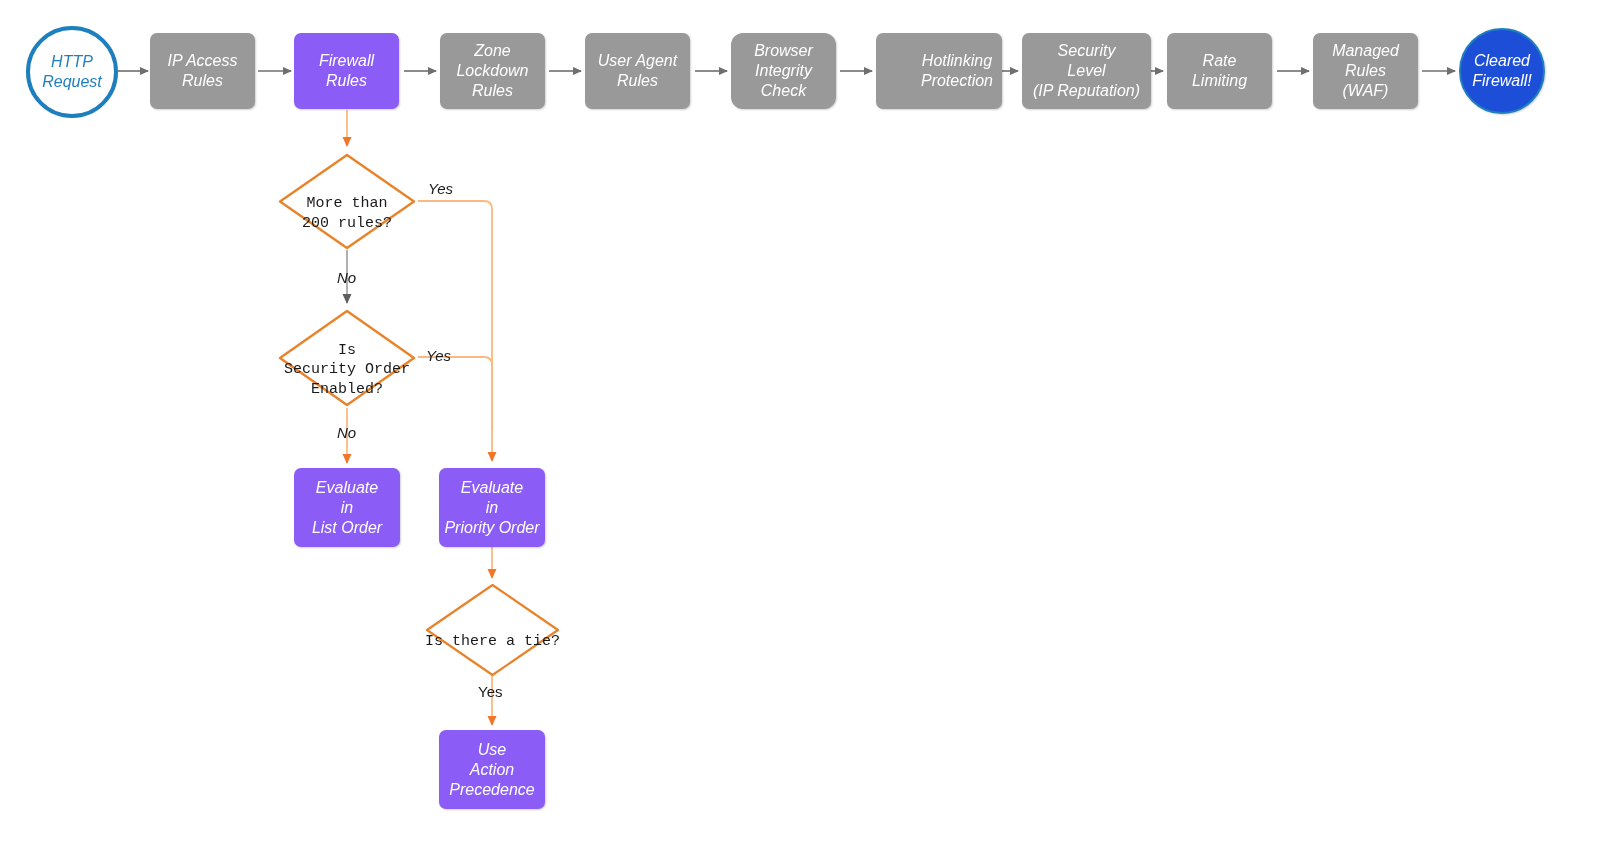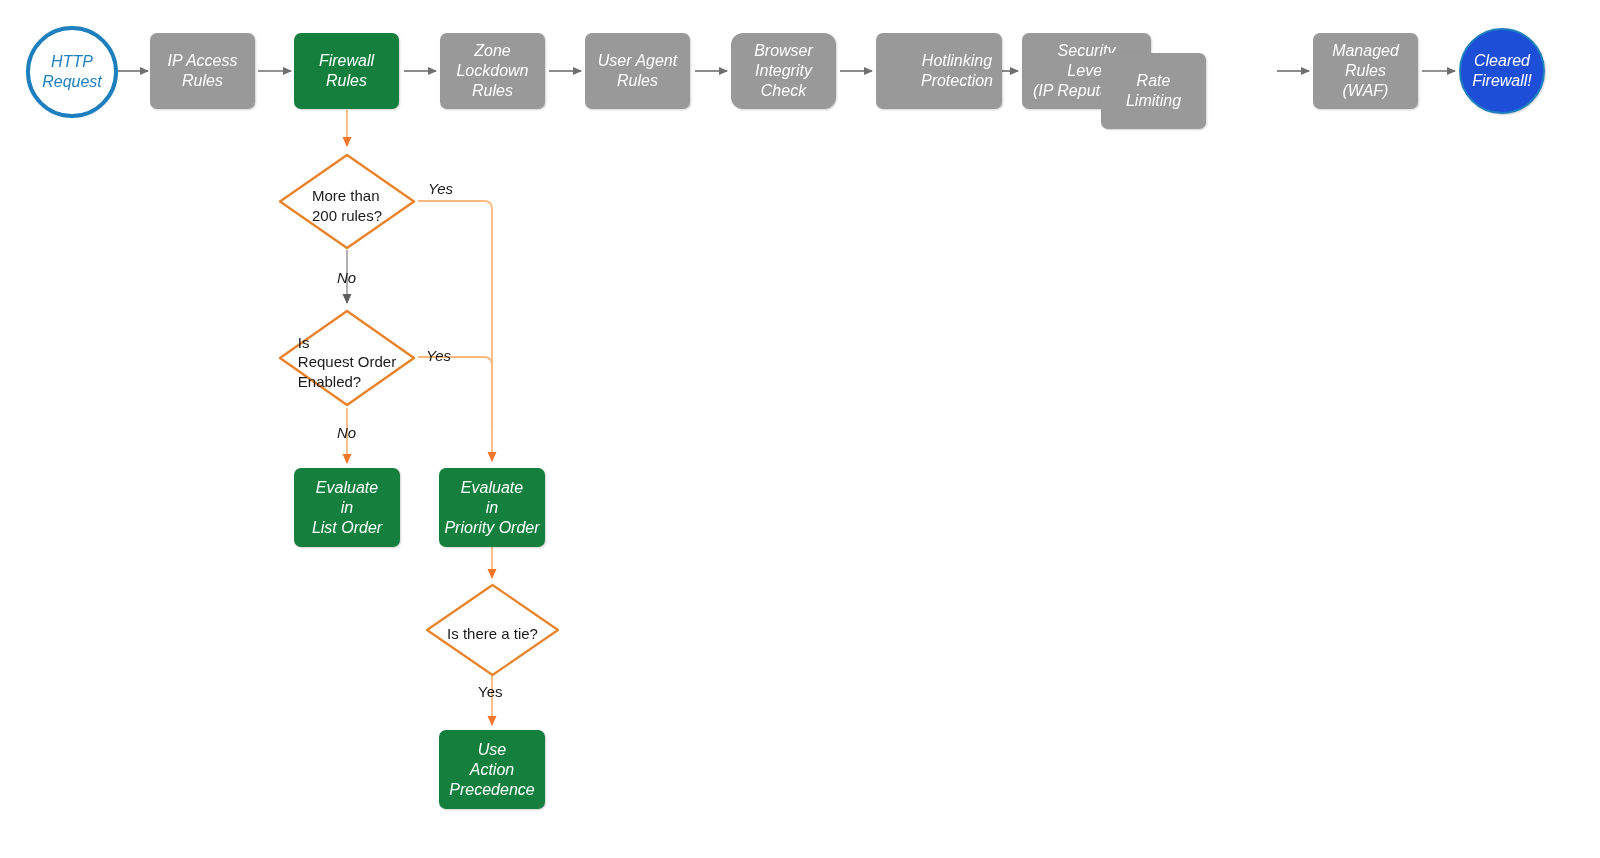--- a/index.html
+++ b/index.html
@@ -41,21 +41,21 @@
 
   .proc {
     border-radius: 7px;
     font-style: italic;
     font-size: 16px;
     color: #ffffff;
     box-shadow: 1px 1px 2px rgba(0,0,0,0.18);
     white-space: pre-line;
   }
   .proc.gray   { background: #999999; }
-  .proc.orange { background: #15803d; }
+  .proc.orange { background: #8b5cf6; }
 
   .terminator {
     border-radius: 50%;
     font-style: italic;
     font-weight: normal;
     font-size: 16px;
     white-space: pre-line;
   }
   .terminator.start {
     background: #ffffff;
@@ -73,30 +73,32 @@
     position: absolute;
   }
   .decision-wrap .dia-svg {
     position: absolute;
     left: 0;
     top: 0;
   }
   .decision-label {
     position: absolute;
     left: 0;
-    top: 4px;
+    top: 12px;
     width: 100%;
     height: 100%;
     display: flex;
     align-items: center;
     justify-content: center;
+    text-align: center;
     font-size: 15px;
     color: #1a1a1a;
     line-height: 1.3;
     white-space: pre-line;
+    font-family: Liberation Mono, monospace;
   }
 
   
   .edge-label {
     position: absolute;
     font-style: italic;
     font-size: 15px;
     color: #1a1a1a;
     white-space: nowrap;
   }
@@ -167,21 +169,21 @@
 Integrity
 Check</div>
 
   <div class="node proc gray" style="left:876px; top:33px; width:126px; height:76px;padding-left:36px;">Hotlinking
 Protection</div>
 
   <div class="node proc gray" style="left:1022px; top:33px; width:129px; height:76px;">Security
 Level
 (IP Reputation)</div>
 
-  <div class="node proc gray" style="left:1101px; top:33px; width:105px; height:76px;margin-top:20px;">Rate
+  <div class="node proc gray" style="left:1167px; top:33px; width:105px; height:76px;">Rate
 Limiting</div>
 
   <div class="node proc gray" style="left:1313px; top:33px; width:105px; height:76px;">Managed
 Rules
 (WAF)</div>
 
   <div class="node terminator end" style="left:1459px; top:28px; width:86px; height:86px;">Cleared
 Firewall!</div>
 
   <div class="decision-wrap" style="left:277px; top:152px; width:140px; height:99px;">
@@ -190,21 +192,21 @@
     </svg>
     <div class="decision-label">More than
 200 rules?</div>
   </div>
 
   <div class="decision-wrap" style="left:277px; top:308px; width:140px; height:100px;">
     <svg class="dia-svg" width="140" height="100" viewBox="0 0 140 100">
       <polygon points="70,3 137,50 70,97 3,50" fill="#ffffff" stroke="#e8832a" stroke-width="2.4" stroke-linejoin="round"></polygon>
     </svg>
     <div class="decision-label">Is
-Request Order
+Security Order
 Enabled?</div>
   </div>
 
   <div class="decision-wrap" style="left:424px; top:582px; width:137px; height:96px;">
     <svg class="dia-svg" width="137" height="96" viewBox="0 0 137 96">
       <polygon points="68.5,3 134,48 68.5,93 3,48" fill="#ffffff" stroke="#e8832a" stroke-width="2.2" stroke-linejoin="round"></polygon>
     </svg>
     <div class="decision-label">Is there a tie?</div>
   </div>
 

